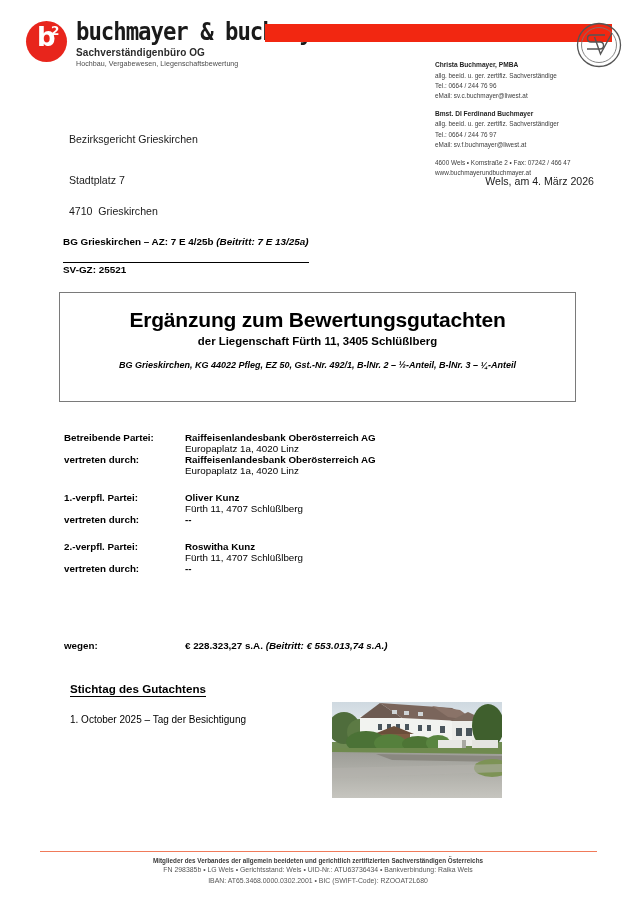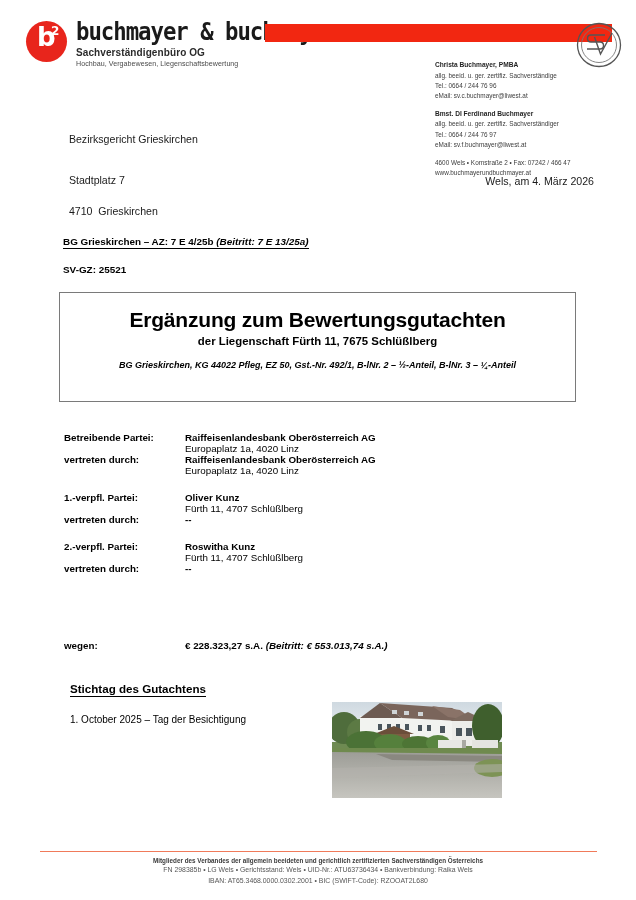--- a/index.html
+++ b/index.html
@@ -148,21 +148,21 @@
   
   .ref-az {
     position: absolute;
     left: 63px;
     top: 236px;
     font-size: 9.9px;
     font-weight: 700;
     color: #000;
     white-space: nowrap;
     border-bottom: 1px solid #000;
-    padding-bottom: 1px;
+    padding-bottom: 15px;
   }
   .ref-az .beitritt {
     font-style: italic;
   }
   .ref-gz {
     position: absolute;
     left: 63px;
     top: 264px;
     font-size: 9.9px;
     font-weight: 700;
@@ -376,21 +376,21 @@
   </div>
 </div>
 
 <div class="date-line">Wels, am 4. März 2026</div>
 
 <div class="ref-az"><span>BG Grieskirchen – AZ: 7 E 4/25b </span><span class="beitritt">(Beitritt: 7 E 13/25a)</span></div>
 <div class="ref-gz">SV-GZ: 25521</div>
 
 <div class="title-box">
   <div class="title-main">Ergänzung zum Bewertungsgutachten</div>
-  <div class="title-sub2">der Liegenschaft Fürth 11, 7675 Schlüßlberg</div>
+  <div class="title-sub2">der Liegenschaft Fürth 11, 3405 Schlüßlberg</div>
   <div class="title-foot">BG Grieskirchen, KG 44022 Pfleg, EZ 50, Gst.-Nr. 492/1, B-lNr. 2 – ½-Anteil, B-lNr. 3 – ¼-Anteil</div>
 </div>
 
 <div class="parties">
 
   <div class="prow">
     <div class="plabel">Betreibende Partei:</div>
     <div class="pvalue-strong">Raiffeisenlandesbank Oberösterreich AG</div>
   </div>
   <div class="prow-sub">

